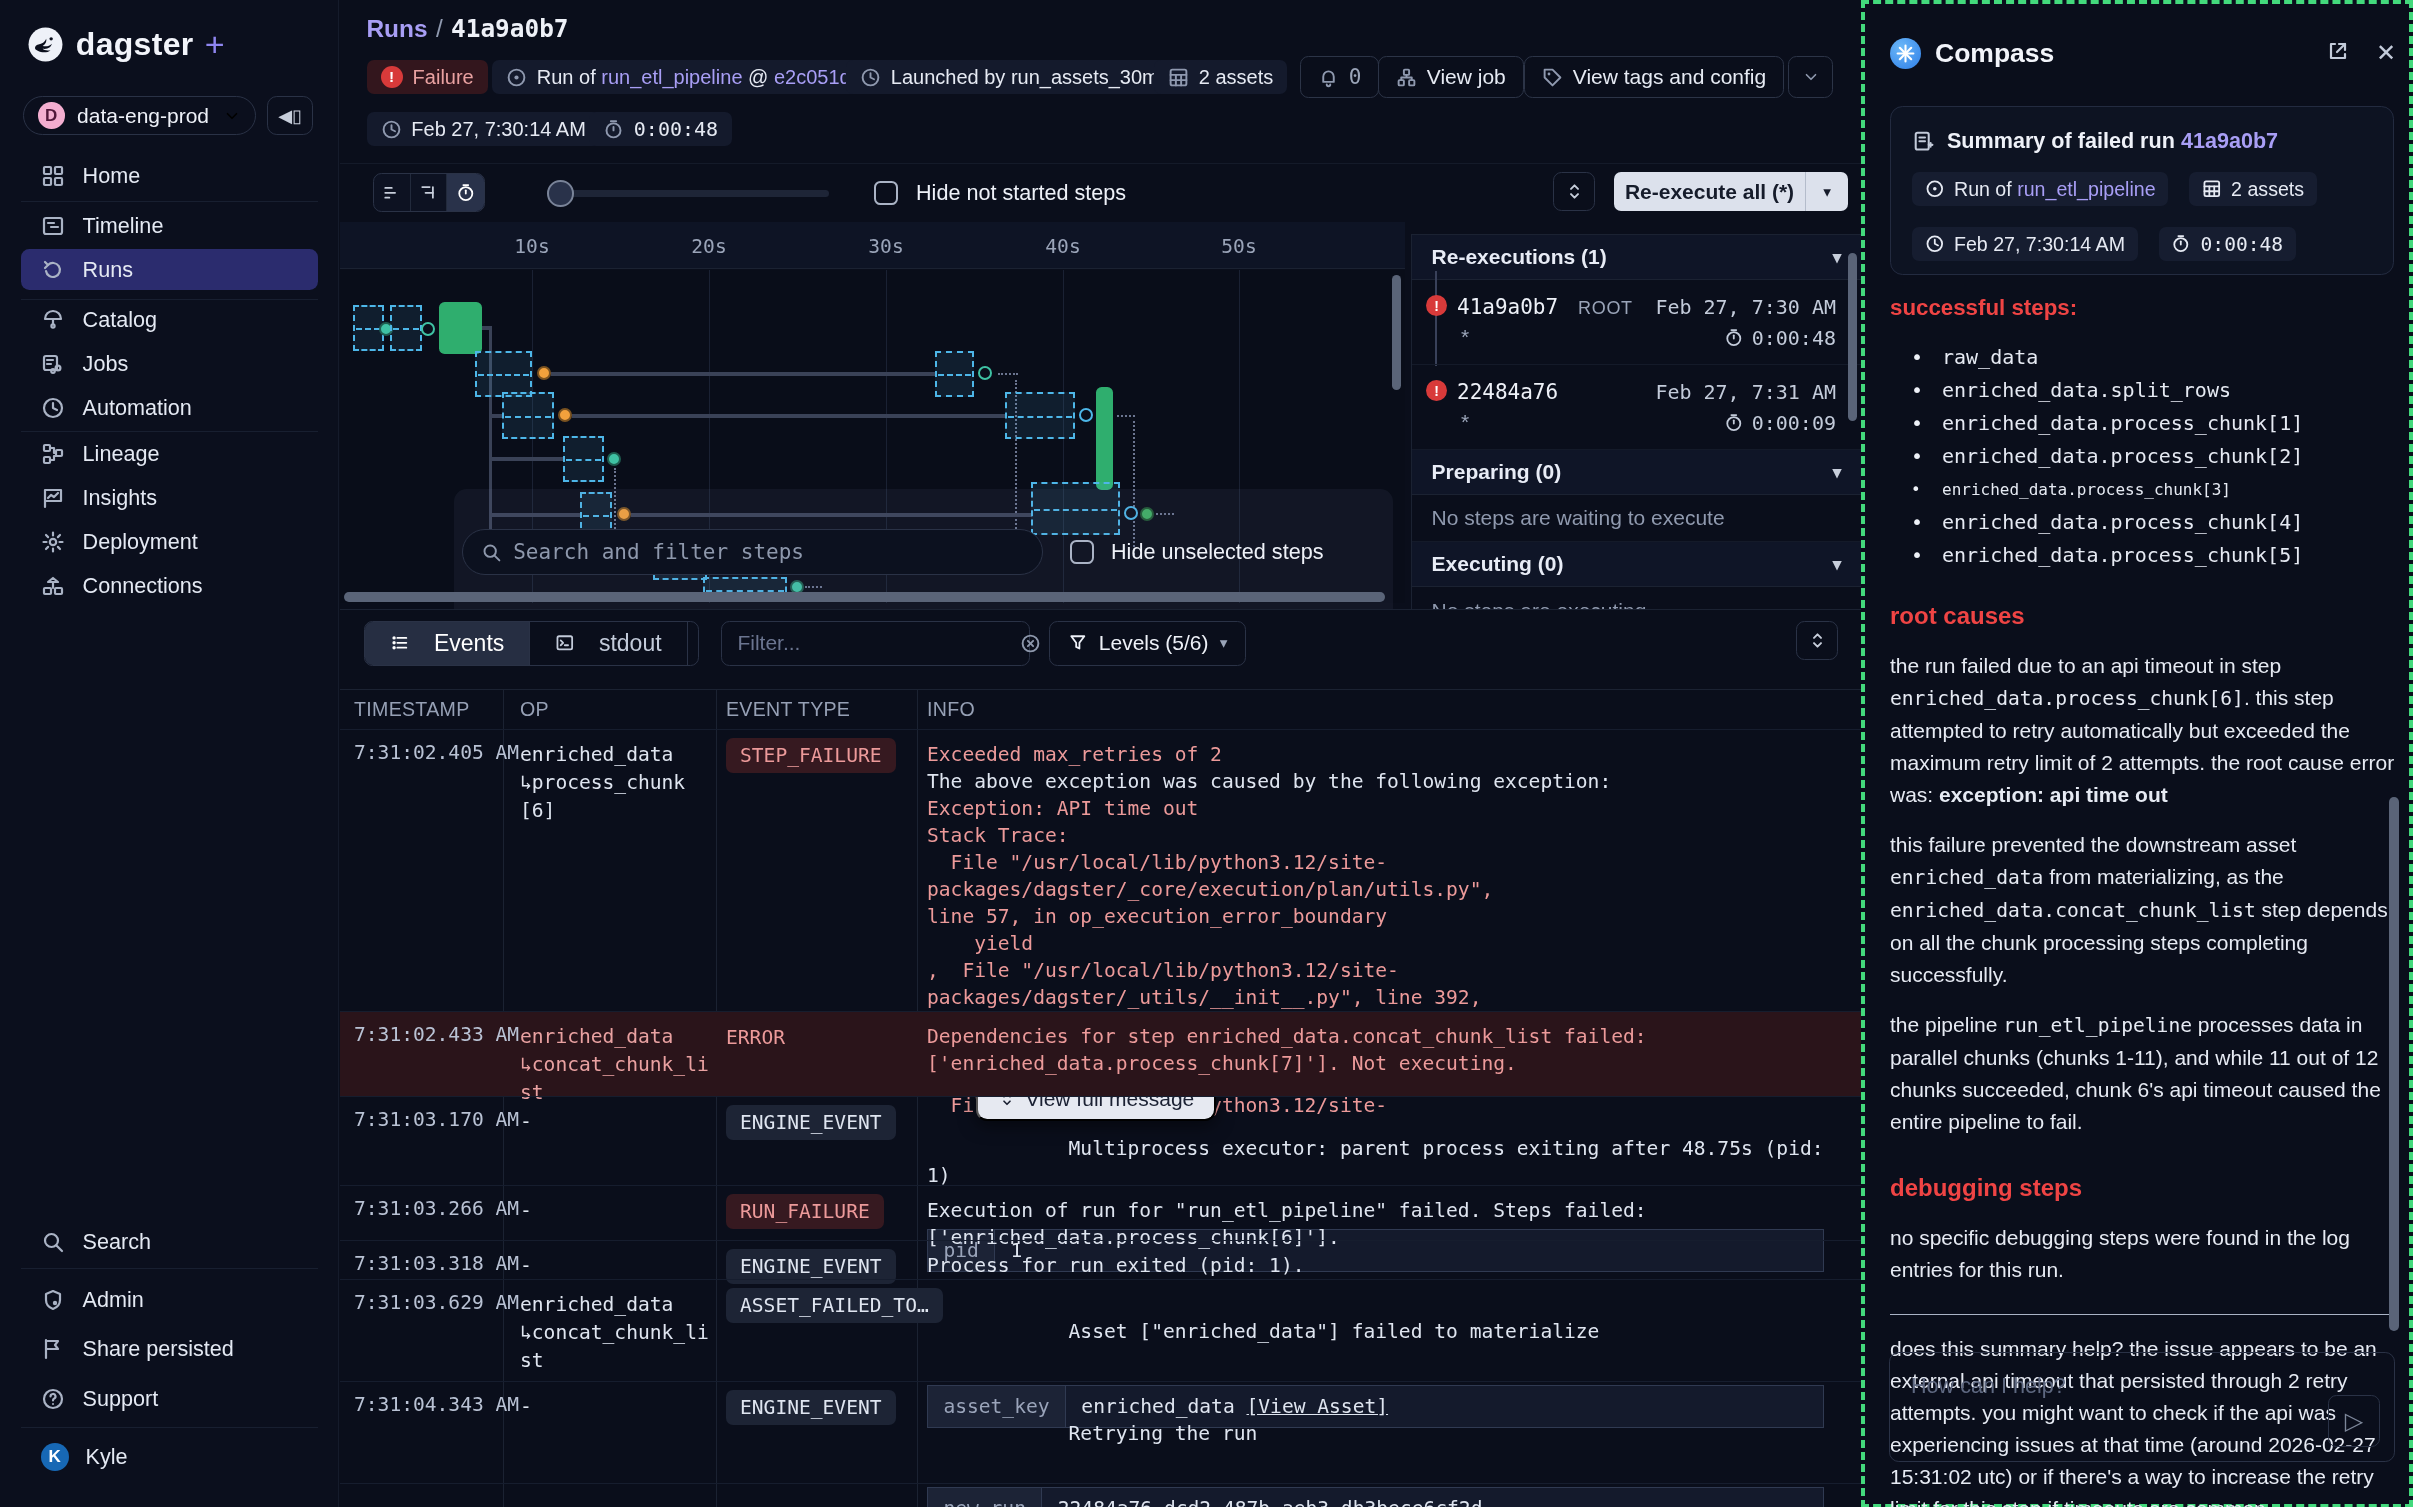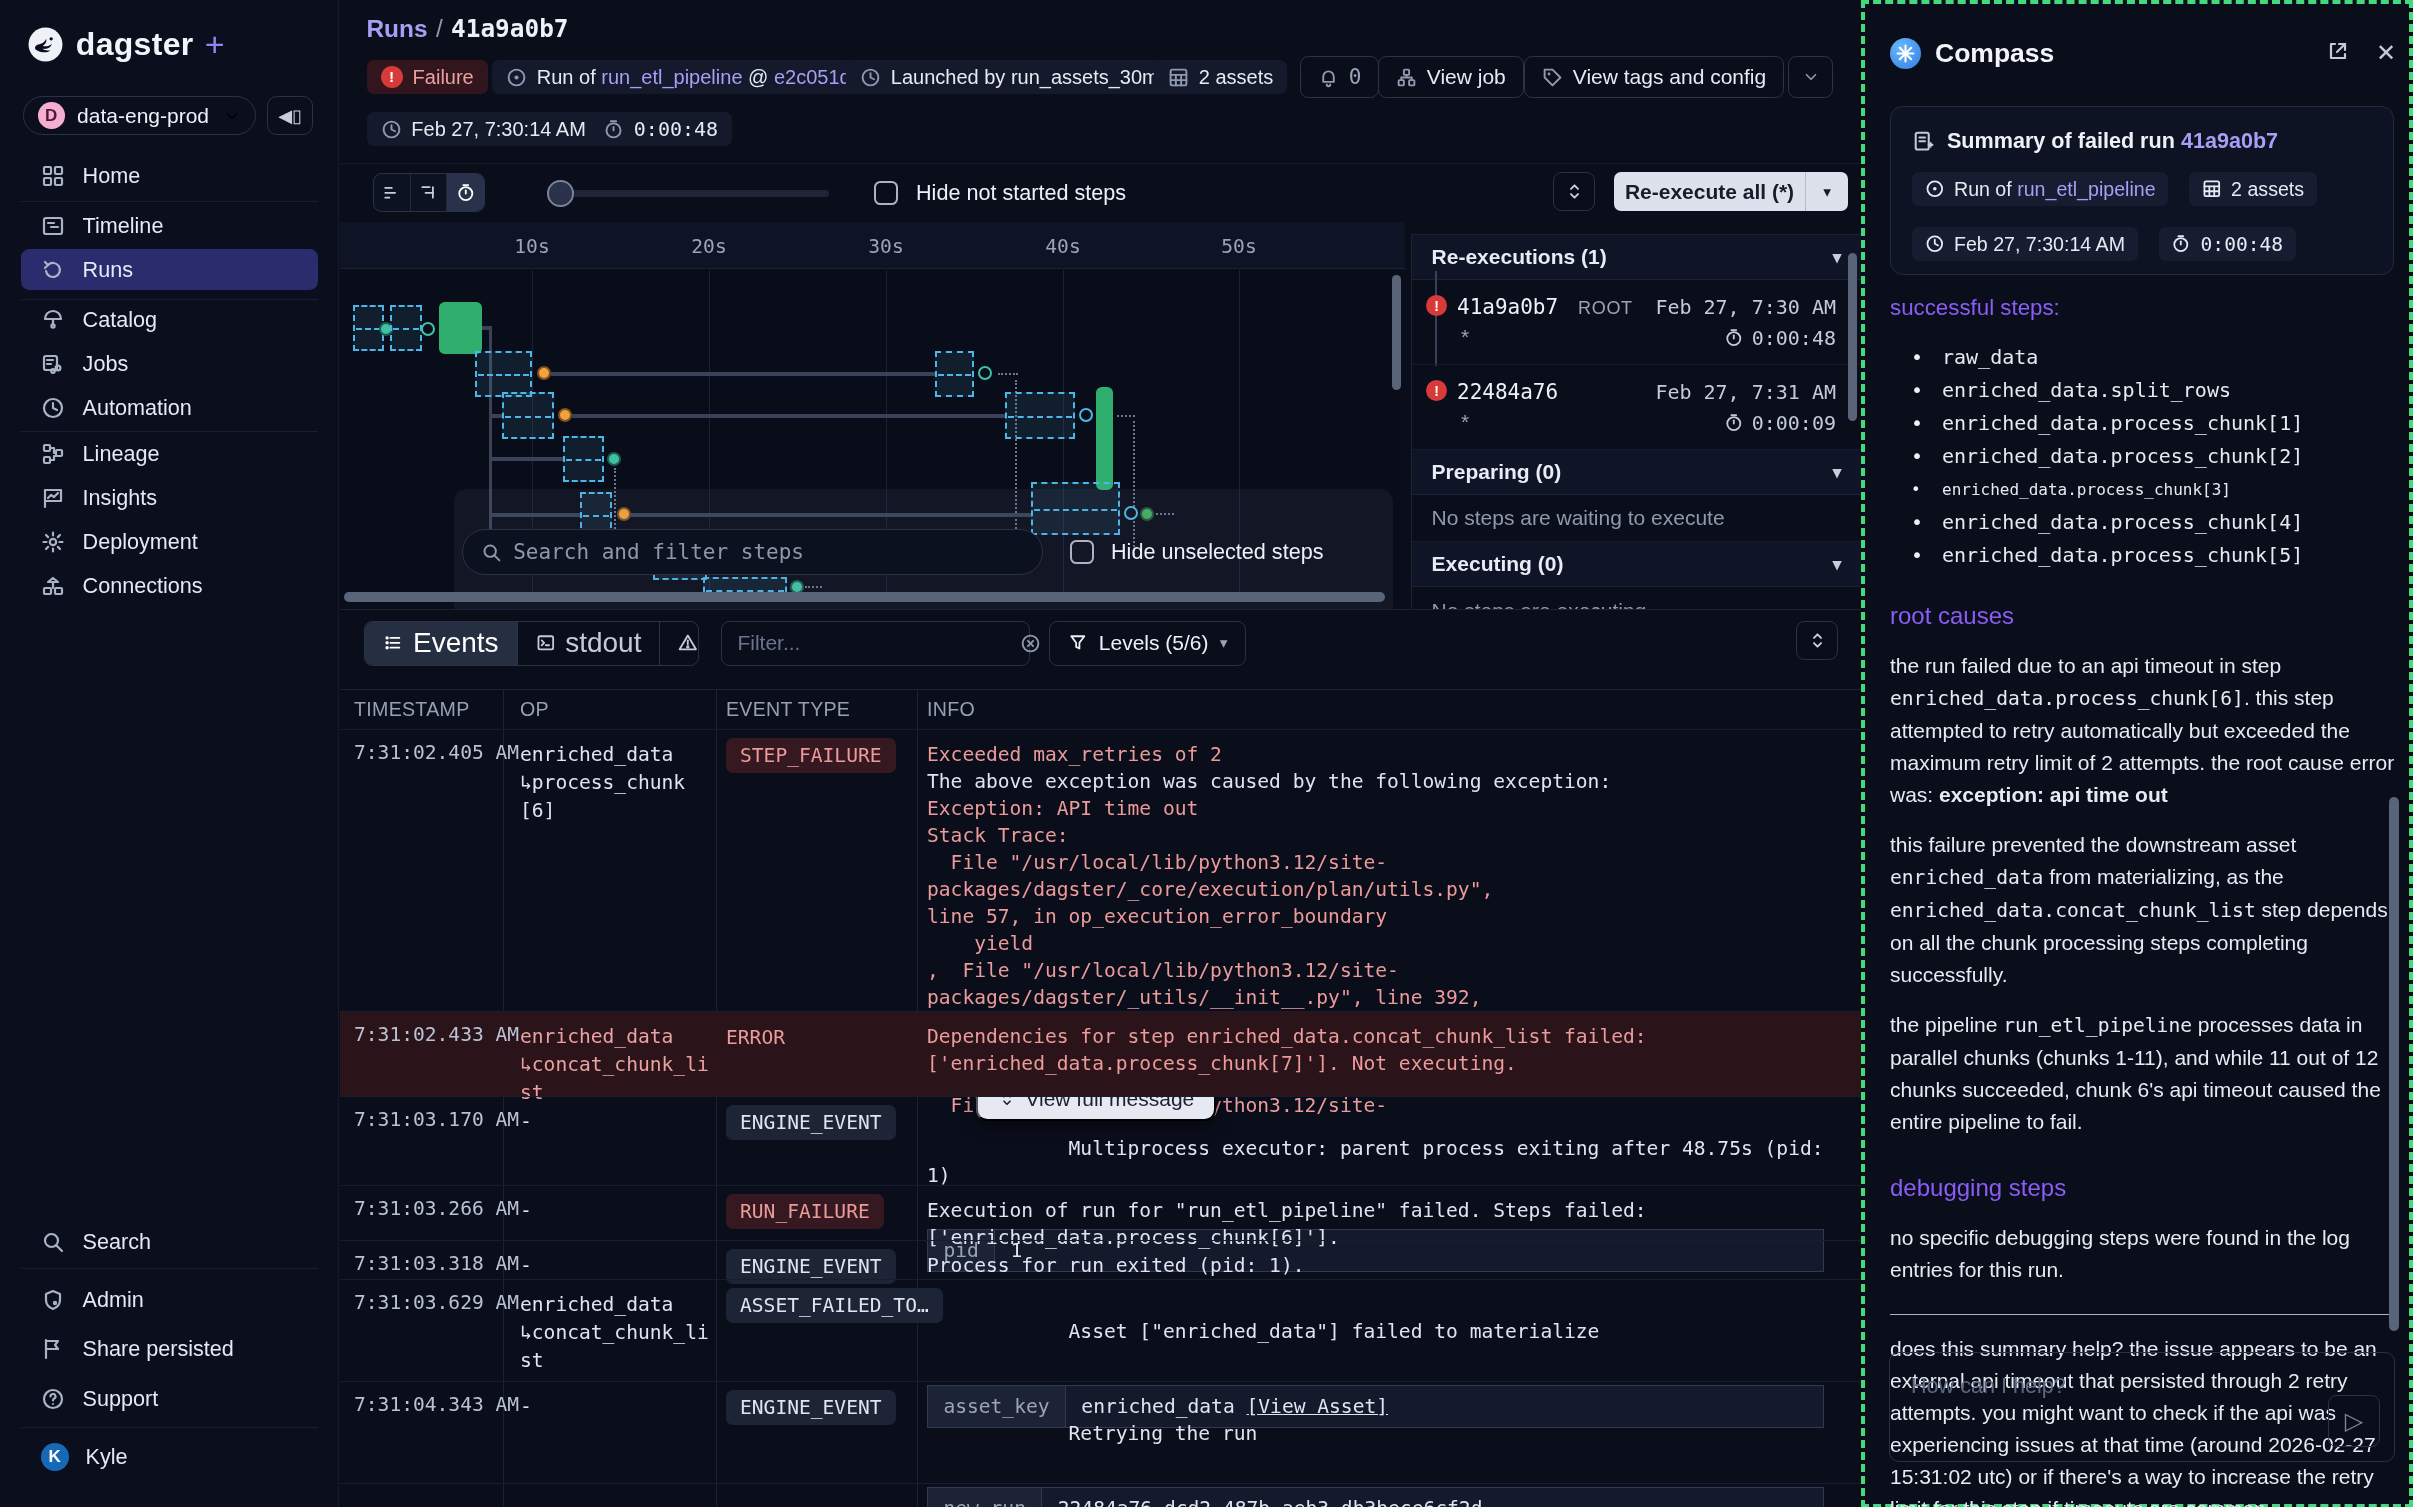--- a/index.html
+++ b/index.html
@@ -90,21 +90,21 @@
   .rp-date { position:absolute; right:25px; top:15.4px; font-family:"DejaVu Sans Mono", monospace; font-size:20px; color:#c3cbda; }
   .rp-star { position:absolute; left:49px; top:45px; font-size:21px; color:#9aa4b8; }
   .rp-dur { position:absolute; right:25px; top:46px; font-family:"DejaVu Sans Mono", monospace; font-size:20px; color:#c3cbda; display:flex; gap:8.4px; align-items:center; }
   .rp-link { position:absolute; left:23px; top:36px; width:2.1px; height:95px; background:#39415a; }
   .rp-empty { height:47px; display:flex; align-items:center; padding:0 19.6px; font-size:21px; color:#8f99ae; border-bottom:1.4px solid #141a29; }
   .vscroll-r { position:absolute; right:4.2px; top:18px; width:9px; height:168px; border-radius:4.9px; background:#5a6478; }
 
   
   .events { position:absolute; left:0; top:609px; width:1521px; height:899px; border-top:1.4px solid #1b2232; background:#0a0e1b; }
   .tabs { position:absolute; left:24.4px; top:10.5px; width:335px; height:45px; border:1.4px solid #2a3246; border-radius:8.4px; display:flex; overflow:hidden; }
-  .tab { display:flex; align-items:center; gap:10px; padding:0 18px; font-size:28px; color:#c3cbda; border-right:1.4px solid #2a3246; cursor:pointer; }
+  .tab { display:flex; align-items:center; gap:24px; padding:0 25px; font-size:23px; color:#c3cbda; border-right:1.4px solid #2a3246; cursor:pointer; }
   .tab:last-child { border-right:none; }
   .tab.on { background:#262e42; color:#fff; }
   .filt { position:absolute; left:381px; top:10.5px; width:309px; height:45px; border:1.4px solid #2a3246; border-radius:8.4px; display:flex; align-items:center; padding:0 15.4px; gap:11.2px; }
   .filt input { flex:1; background:transparent; border:none; outline:none; font-size:21px; color:#e6eaf3; }
   .filt input::placeholder { color:#6b7590; }
   .lvls { position:absolute; left:709px; top:10.5px; height:45px; border:1.4px solid #2a3246; border-radius:8.4px; display:flex; align-items:center; gap:11.2px; padding:0 18px; font-size:21px; color:#eef1f8; cursor:pointer; }
   .sortbtn { position:absolute; left:1456px; top:10.5px; }
 
   .ltable { position:absolute; left:0; top:79px; width:1521px; bottom:0; border-top:1.4px solid #1b2232; overflow:hidden; }
   .colline { position:absolute; top:0; bottom:0; width:1.4px; background:#1b2232; }
@@ -130,21 +130,21 @@
   .compass { position:absolute; left:1861px; top:0; width:552px; height:1508px; background:#0a0e1b; border:4.2px dashed #43d97c; }
   .cp-head { position:absolute; left:25px; top:34px; display:flex; align-items:center; gap:14px; }
   .cp-badge { width:31px; height:31px; border-radius:50%; background:radial-gradient(circle at 35% 30%, #6ab7f8, #2f7fe8); display:flex; align-items:center; justify-content:center; }
   .cp-title { font-size:26.5px; font-weight:600; color:#f2f4fa; }
   .cp-act { position:absolute; top:35px; color:#c3cbda; cursor:pointer; }
   .cp-card { position:absolute; left:25px; top:102px; width:504px; height:169px; border:1.4px solid #232b40; border-radius:12.6px; background:#0d1322; padding:21px; }
   .cp-card-title { display:flex; align-items:center; gap:12.6px; font-size:21.6px; font-weight:600; color:#eef1f8; }
   .cp-tags { display:flex; gap:21px; margin-top:18px; flex-wrap:wrap; }
   .cp-pill { height:34px; border-radius:7px; background:#161d30; display:flex; align-items:center; gap:9.8px; padding:0 12.6px; font-size:19.6px; color:#e6eaf3; }
   .cp-body { position:absolute; left:25px; top:288px; width:510px; font-size:21px; line-height:32px; color:#e6eaf3; }
-  .cp-h2 { font-size:22.3px; font-weight:400; color:#8b5cf6; }
+  .cp-h2 { font-size:22.3px; font-weight:700; color:#ef4444; }
   .cp-ul { list-style:none; margin:17px 0 28px 45px; }
   .cp-ul li { position:relative; padding-left:7px; line-height:33px; }
   .cp-ul li::before { content:"•"; position:absolute; left:-24px; color:#eef1f8; }
   .r-m { font-family:"DejaVu Sans Mono", monospace; font-size:19.6px; }
   .r-b { font-weight:700; }
   .r-l { color:#a89ef5; }
   .cp-p { margin-top:18px; }
   .cp-div { border-top:1.4px solid #aab3c5; margin:28px 0 0 0; width:501px; }
   .cp-input { position:absolute; left:24px; top:1348px; width:506px; height:110px; border:1.4px solid #2a3246; border-radius:9.8px; background:transparent; }
   .cp-input .ph { position:absolute; left:21px; top:19.6px; font-size:21.6px; color:#5e6880; }

